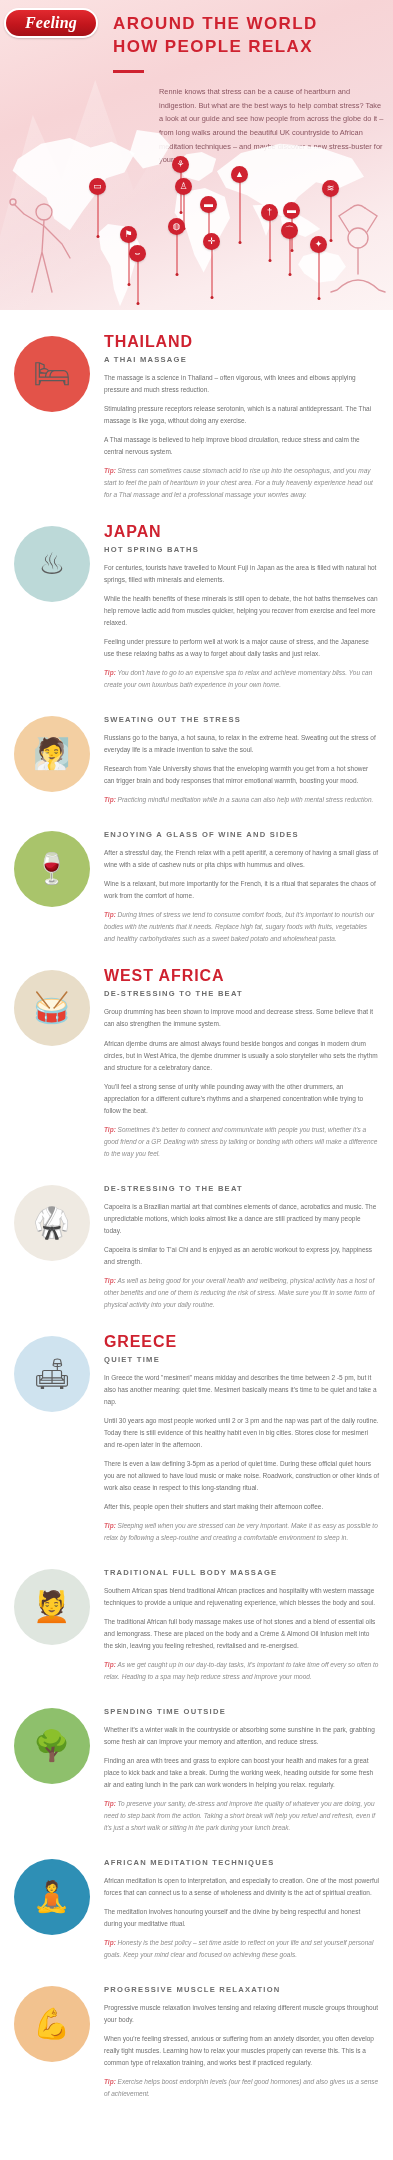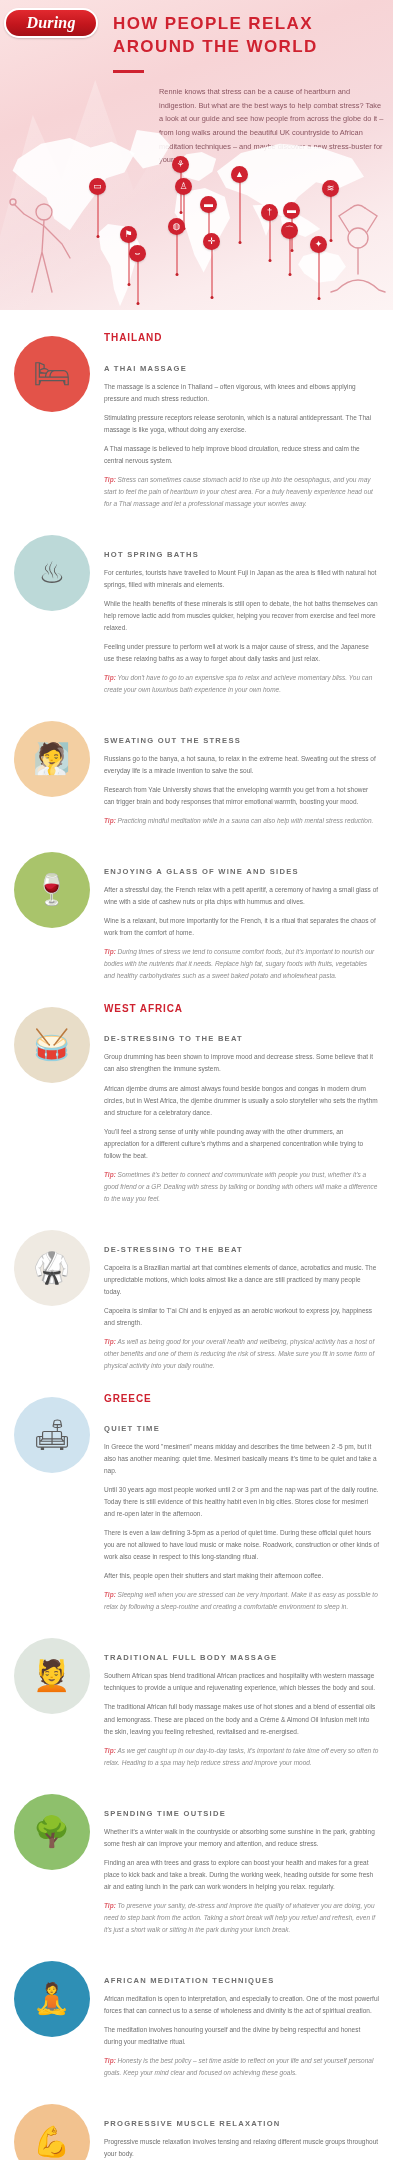--- a/index.html
+++ b/index.html
@@ -108,33 +108,33 @@
   .thumb-wrap { width: 88px; flex: 0 0 88px; padding-top: 4px; }
   .thumb {
     width: 76px; height: 76px; border-radius: 50%;
     position: relative; overflow: hidden;
     display: flex; align-items: center; justify-content: center;
     font-size: 30px; line-height: 1;
   }
   .sec-body { flex: 1 1 auto; padding-left: 2px; }
   .country {
     color: #cf2230;
-    font-size: 10px;
+    font-size: 16px;
     font-weight: bold;
     letter-spacing: .9px;
     text-transform: uppercase;
     line-height: 1.25;
   }
   .subtitle {
     color: #6d6d6d;
     font-size: 7.6px;
     font-weight: bold;
     letter-spacing: 1.25px;
     text-transform: uppercase;
-    margin-top: 19px;
+    margin-top: 3px;
     margin-bottom: 8px;
   }
   .para {
     font-size: 6.5px;
     line-height: 1.85;
     color: #6f6f6f;
     margin-bottom: 7px;
   }
   .tip {
     font-size: 6.5px;
@@ -162,27 +162,27 @@
   .ill-africa   { background: #2e8fb5; }
   .ill-australasia { background: #f2c28f; }
 </style>
 </head>
 <body>
 
 <div class="hero">
   <div class="hero-mountain"></div>
 
   <div class="logo">
-    <span>During</span>
+    <span>Feeling</span>
   </div>
 
   <div class="hero-text">
     <div class="hero-title">
+      <div>AROUND THE WORLD</div>
       <div>HOW PEOPLE RELAX</div>
-      <div>AROUND THE WORLD</div>
     </div>
     <div class="hero-rule"></div>
     <div class="hero-body">Rennie knows that stress can be a cause of heartburn and indigestion. But what are the best ways to help combat stress? Take a look at our guide and see how people from across the globe do it – from long walks around the beautiful UK countryside to African meditation techniques – and maybe discover a new stress-buster for yourself!</div>
   </div>
 
   <div class="map">
 
     <div class="landmass" style="left:10px; top:20px; width:130px; height:96px;
                 clip-path: polygon(6% 22%,24% 6%,46% 0%,62% 10%,78% 4%,96% 16%,88% 36%,74% 42%,66% 58%,56% 76%,46% 96%,34% 84%,28% 62%,14% 48%,2% 34%);"></div>
 
@@ -310,20 +310,21 @@
         <p class="para">Stimulating pressure receptors release serotonin, which is a natural antidepressant. The Thai massage is like yoga, without doing any exercise.</p>
         <p class="para">A Thai massage is believed to help improve blood circulation, reduce stress and calm the central nervous system.</p>
         <p class="tip"><span class="tip-label">Tip:</span> <span>Stress can sometimes cause stomach acid to rise up into the oesophagus, and you may start to feel the pain of heartburn in your chest area. For a truly heavenly experience head out for a Thai massage and let a professional massage your worries away.</span></p>
       </div>
     </div>
     <div class="section">
       <div class="thumb-wrap">
         <div class="thumb ill-japan">♨</div>
       </div>
       <div class="sec-body">
+        <div class="country">JAPAN</div>
         <div class="subtitle">HOT SPRING BATHS</div>
         <p class="para">For centuries, tourists have travelled to Mount Fuji in Japan as the area is filled with natural hot springs, filled with minerals and elements.</p>
         <p class="para">While the health benefits of these minerals is still open to debate, the hot baths themselves can help remove lactic acid from muscles quicker, helping you recover from exercise and feel more relaxed.</p>
         <p class="para">Feeling under pressure to perform well at work is a major cause of stress, and the Japanese use these relaxing baths as a way to forget about daily tasks and just relax.</p>
         <p class="tip"><span class="tip-label">Tip:</span> <span>You don't have to go to an expensive spa to relax and achieve momentary bliss. You can create your own luxurious bath experience in your own home.</span></p>
       </div>
     </div>
     <div class="section">
       <div class="thumb-wrap">
         <div class="thumb ill-russia">🧖</div>

